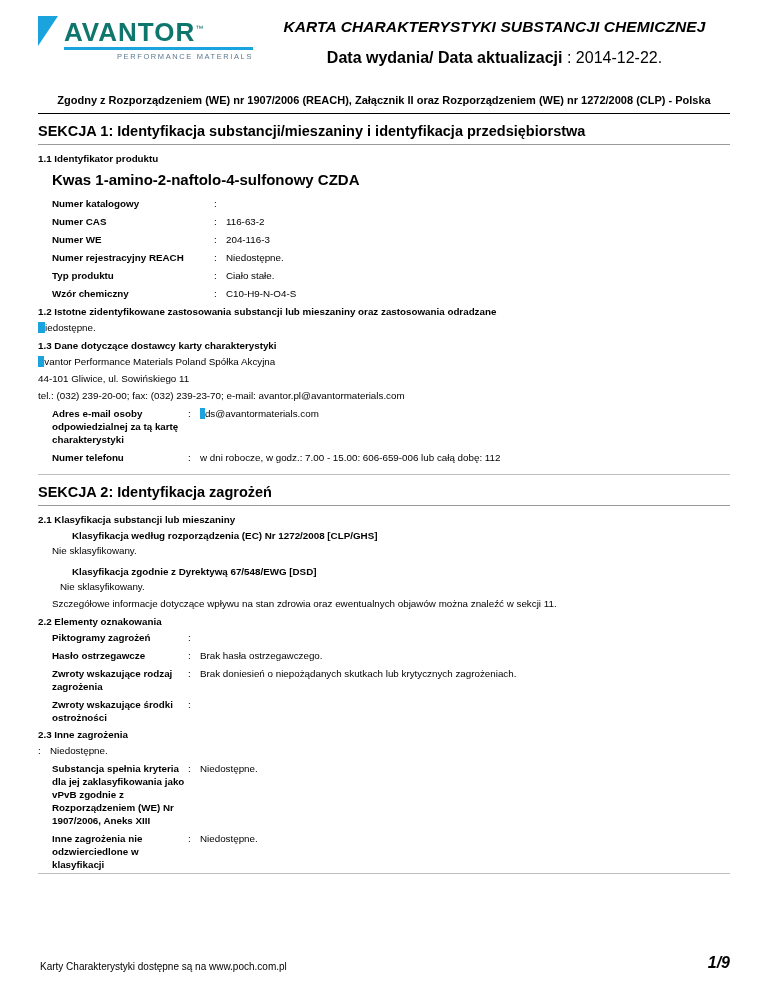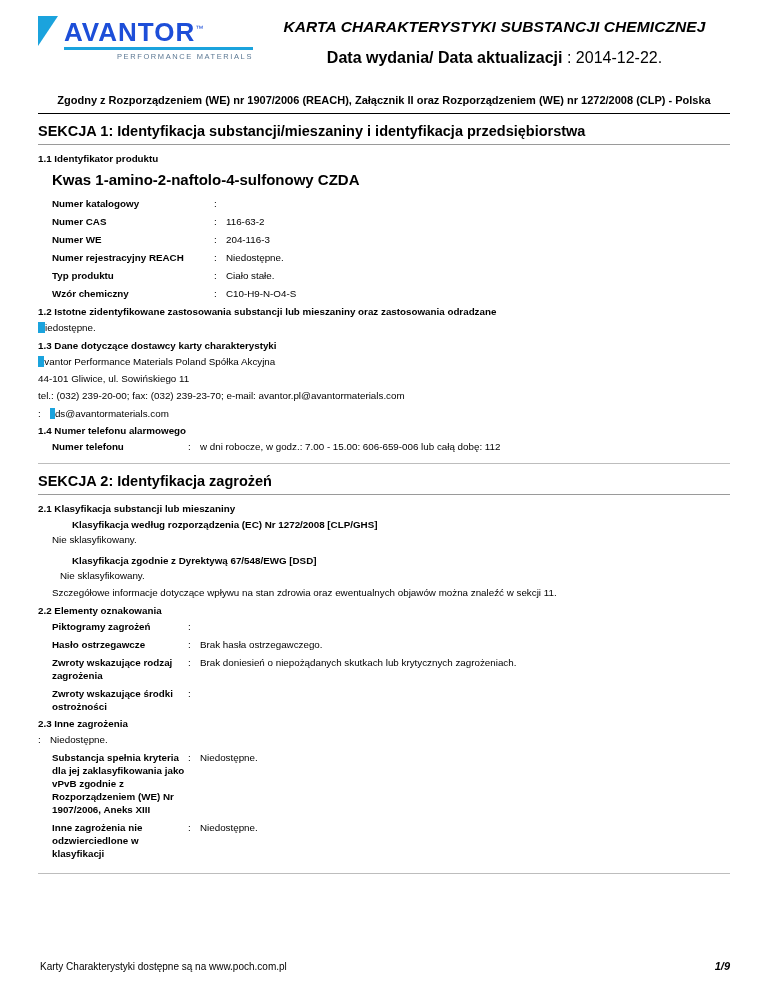--- a/index.html
+++ b/index.html
@@ -55,21 +55,21 @@
     border-bottom: 30px solid transparent;
   }
   .logo-text-wrap {
     flex: 1;
   }
   .logo-word {
     font-family: "Liberation Sans", sans-serif;
     font-weight: bold;
     font-size: 26px;
     letter-spacing: 1px;
-    color: #1d4ed8;
+    color: #0f766e;
     line-height: 26px;
     white-space: nowrap;
   }
   .logo-word .tm {
     font-size: 8px;
     vertical-align: super;
     font-weight: normal;
   }
   .logo-rule {
     height: 3px;
@@ -198,21 +198,21 @@
     right: 38px;
     bottom: 22px;
     display: flex;
     justify-content: space-between;
     align-items: flex-end;
     font-size: 10px;
   }
   .footer .page-no {
     font-weight: bold;
     font-style: italic;
-    font-size: 11px;
+    font-size: 16px;
   }
   .footer-rule {
     position: absolute;
     left: 38px;
     right: 38px;
     bottom: 120px;
     border-top: 1px solid #bdbdbd;
   }
 </style>
 </head>
@@ -287,25 +287,25 @@
 
   <div class="sub-head" style="margin-top:6px">1.2 Istotne zidentyfikowane zastosowania substancji lub mieszaniny oraz zastosowania odradzane</div>
   <div class="para nolead"><span class="sel">N</span><span></span>iedostępne.</div>
 
   <div class="sub-head" style="margin-top:6px">1.3 Dane dotyczące dostawcy karty charakterystyki</div>
   <div class="para nolead"><span class="sel">A</span>vantor Performance Materials Poland Spółka Akcyjna</div>
   <div class="para nolead">44-101 Gliwice, ul. Sowińskiego 11</div>
   <div class="para nolead">tel.: (032) 239-20-00; fax: (032) 239-23-70; e-mail: avantor.pl@avantormaterials.com</div>
 
   <div class="kv narrow hl-row" style="margin-top:5px">
+    <div class="k">Adres e-mail osoby odpowiedzialnej za tą kartę charakterystyki</div>
     <div class="c">:</div>
     <div class="v"><span class="sel">s</span>ds@avantormaterials.com</div>
   </div>
 
-  <div class="sub-head" style="margin-top:3px">1.4 Numer telefonu alarmowego</div>
   <div class="kv narrow">
     <div class="k">Numer telefonu</div>
     <div class="c">:</div>
     <div class="v">w dni robocze, w godz.: 7.00 - 15.00: 606-659-006 lub całą dobę: 112</div>
   </div>
 
   <hr class="hr-thin">
 
   <div class="section-title">SEKCJA 2: Identyfikacja zagrożeń</div>
   <hr class="sect-rule">

